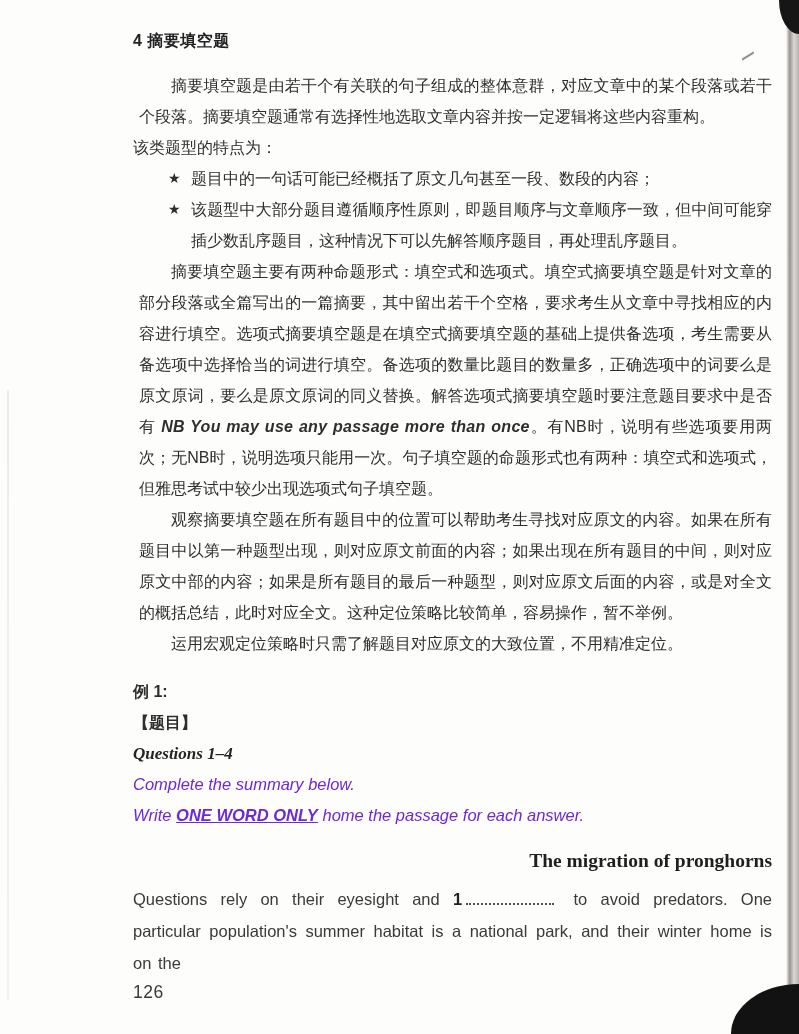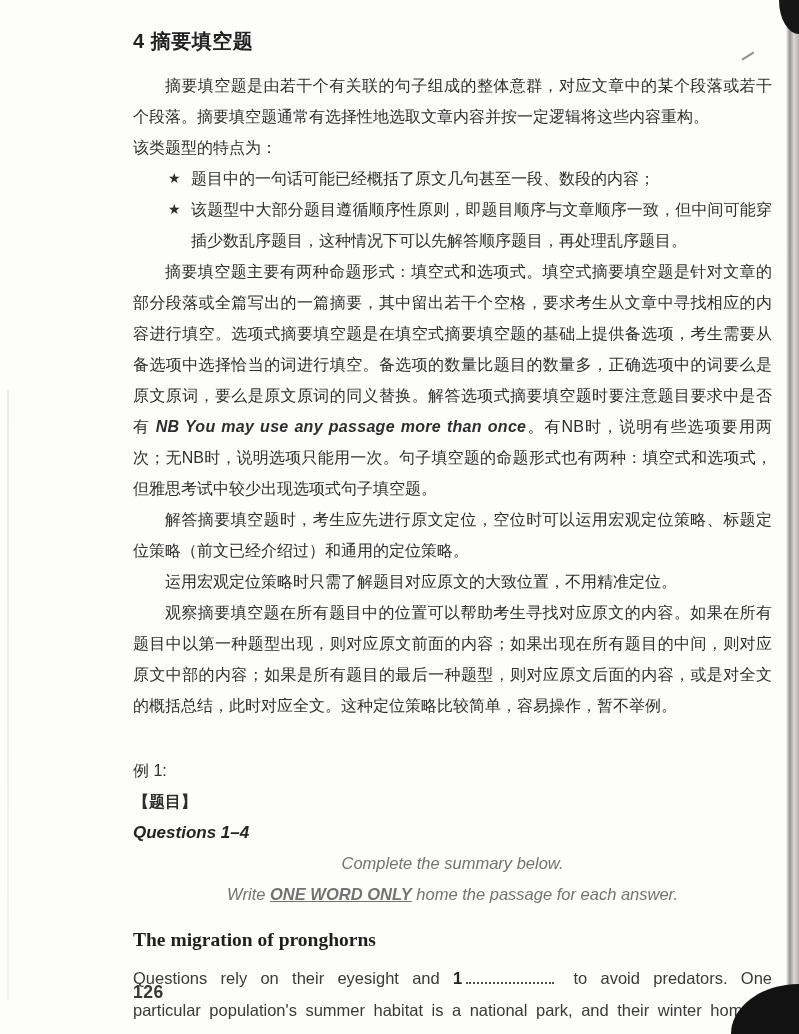--- a/index.html
+++ b/index.html
@@ -8,50 +8,50 @@
     background:#fdfdfc;
     position:relative;
     overflow:hidden;
     font-family:"Liberation Sans","DejaVu Sans",sans-serif;
   }
   .content {
     position:absolute; left:133px; top:28px; width:639px;
     color:#2e2e2e;
   }
   .section-title {
-    font-size:20px; font-weight:700; color:#222;
+    font-size:16px; font-weight:700; color:#222;
     margin:0 0 16px 0; line-height:26px;
     letter-spacing:0.5px;
   }
   p { margin:0; font-size:16px; line-height:31px; text-align:justify; color:#2e2e2e; }
-  .indent { text-indent:2em; }
+  .indent { text-indent:2em;margin-left:6px; }
   .bullet { display:flex; font-size:16px; line-height:31px; color:#2e2e2e; }
   .bullet .star { flex:0 0 23px; margin-left:35px; font-size:14px; }
   .bullet .btext { flex:1; text-align:justify; }
   .nb { font-weight:700; font-style:italic; letter-spacing:0.3px; }
-  .example-label { font-weight:400; margin-top:34px; }
+  .example-label { font-weight:700; margin-top:17px; }
   .bracket-heading { font-weight:700; }
-  .q-title { font-weight:700; font-style:italic; font-size:17px; color:#242424; }
-  .instr { font-style:italic; font-size:16.5px; color:#737373; text-align:center; }
+  .q-title { font-weight:700; font-style:italic; font-size:17px; color:#242424;font-family:Liberation Serif, serif; }
+  .instr { font-style:italic; font-size:16.5px; color:#6d28d9; text-align:left; }
   .instr .ibold { font-weight:700;text-decoration:underline; }
   .passage-title {
-    margin:19px 0 11px 0; text-align:left;
+    margin:19px 0 11px 0; text-align:right;
     font-family:"Liberation Serif","DejaVu Serif",serif;
     font-size:19.5px; font-weight:700; color:#1f1f1f;
   }
   .summary { font-size:16.5px; line-height:32px; color:#3a3a3a; word-spacing:2px; }
   .summary .qnum { font-weight:700; color:#222; }
   .blank {
     display:inline-block; width:88px; height:13px;
     border-bottom:2px dotted #4f4f4f;
     margin:0 6px 0 4px;
   }
   .page-number {
     position:absolute; left:133px; top:982px;
-    font-size:17.5px; color:#383838; letter-spacing:0.5px;font-weight:bold;
+    font-size:17.5px; color:#383838; letter-spacing:0.5px;
   }
   
   .right-shadow {
     position:absolute; top:0; right:0; width:13px; height:1034px;
     background:linear-gradient(to right, rgba(170,167,164,0) 0%, #989490 28%, #d9d6d3 62%, #b4b1ae 100%);
   }
   .corner-tr {
     position:absolute; top:0; right:0; width:20px; height:34px;
     background:#161616; border-bottom-left-radius:100% 100%;
   }
@@ -82,23 +82,22 @@
     <span class="star">★</span>
     <span class="btext">题目中的一句话可能已经概括了原文几句甚至一段、数段的内容；</span>
   </div>
   <div class="bullet">
     <span class="star">★</span>
     <span class="btext">该题型中大部分题目遵循顺序性原则，即题目顺序与文章顺序一致，但中间可能穿插少数乱序题目，这种情况下可以先解答顺序题目，再处理乱序题目。</span>
   </div>
 
   <p class="indent"><span>摘要填空题主要有两种命题形式：填空式和选项式。填空式摘要填空题是针对文章的部分段落或全篇写出的一篇摘要，其中留出若干个空格，要求考生从文章中寻找相应的内容进行填空。选项式摘要填空题是在填空式摘要填空题的基础上提供备选项，考生需要从备选项中选择恰当的词进行填空。备选项的数量比题目的数量多，正确选项中的词要么是原文原词，要么是原文原词的同义替换。解答选项式摘要填空题时要注意题目要求中是否有 </span><span class="nb">NB You may use any passage more than once</span><span>。有NB时，说明有些选项要用两次；无NB时，说明选项只能用一次。句子填空题的命题形式也有两种：填空式和选项式，但雅思考试中较少出现选项式句子填空题。</span></p>
 
-  <p class="indent">解答摘要填空题时，考生应先进行原文定位，空位时可以运用宏观定位策略、标题定位策略（前文已经介绍过）和通用的定位策略。</p>
+  <p class="indent">观察摘要填空题在所有题目中的位置可以帮助考生寻找对应原文的内容。如果在所有题目中以第一种题型出现，则对应原文前面的内容；如果出现在所有题目的中间，则对应原文中部的内容；如果是所有题目的最后一种题型，则对应原文后面的内容，或是对全文的概括总结，此时对应全文。这种定位策略比较简单，容易操作，暂不举例。</p>
   <p class="indent">运用宏观定位策略时只需了解题目对应原文的大致位置，不用精准定位。</p>
-  <p class="indent">观察摘要填空题在所有题目中的位置可以帮助考生寻找对应原文的内容。如果在所有题目中以第一种题型出现，则对应原文前面的内容；如果出现在所有题目的中间，则对应原文中部的内容；如果是所有题目的最后一种题型，则对应原文后面的内容，或是对全文的概括总结，此时对应全文。这种定位策略比较简单，容易操作，暂不举例。</p>
 
   <p class="example-label">例 1:</p>
   <p class="bracket-heading">【题目】</p>
   <p class="q-title">Questions 1–4</p>
   <p class="instr">Complete the summary below.</p>
   <p class="instr"><span>Write </span><span class="ibold">ONE WORD ONLY</span><span> home the passage for each answer.</span></p>
 
   <h2 class="passage-title">The migration of pronghorns</h2>
 
   <p class="summary"><span>Questions rely on their eyesight and </span><span class="qnum">1</span><span class="blank"></span><span> to avoid predators. One particular population's summer habitat is a national park, and their winter home is on the </span></p>

